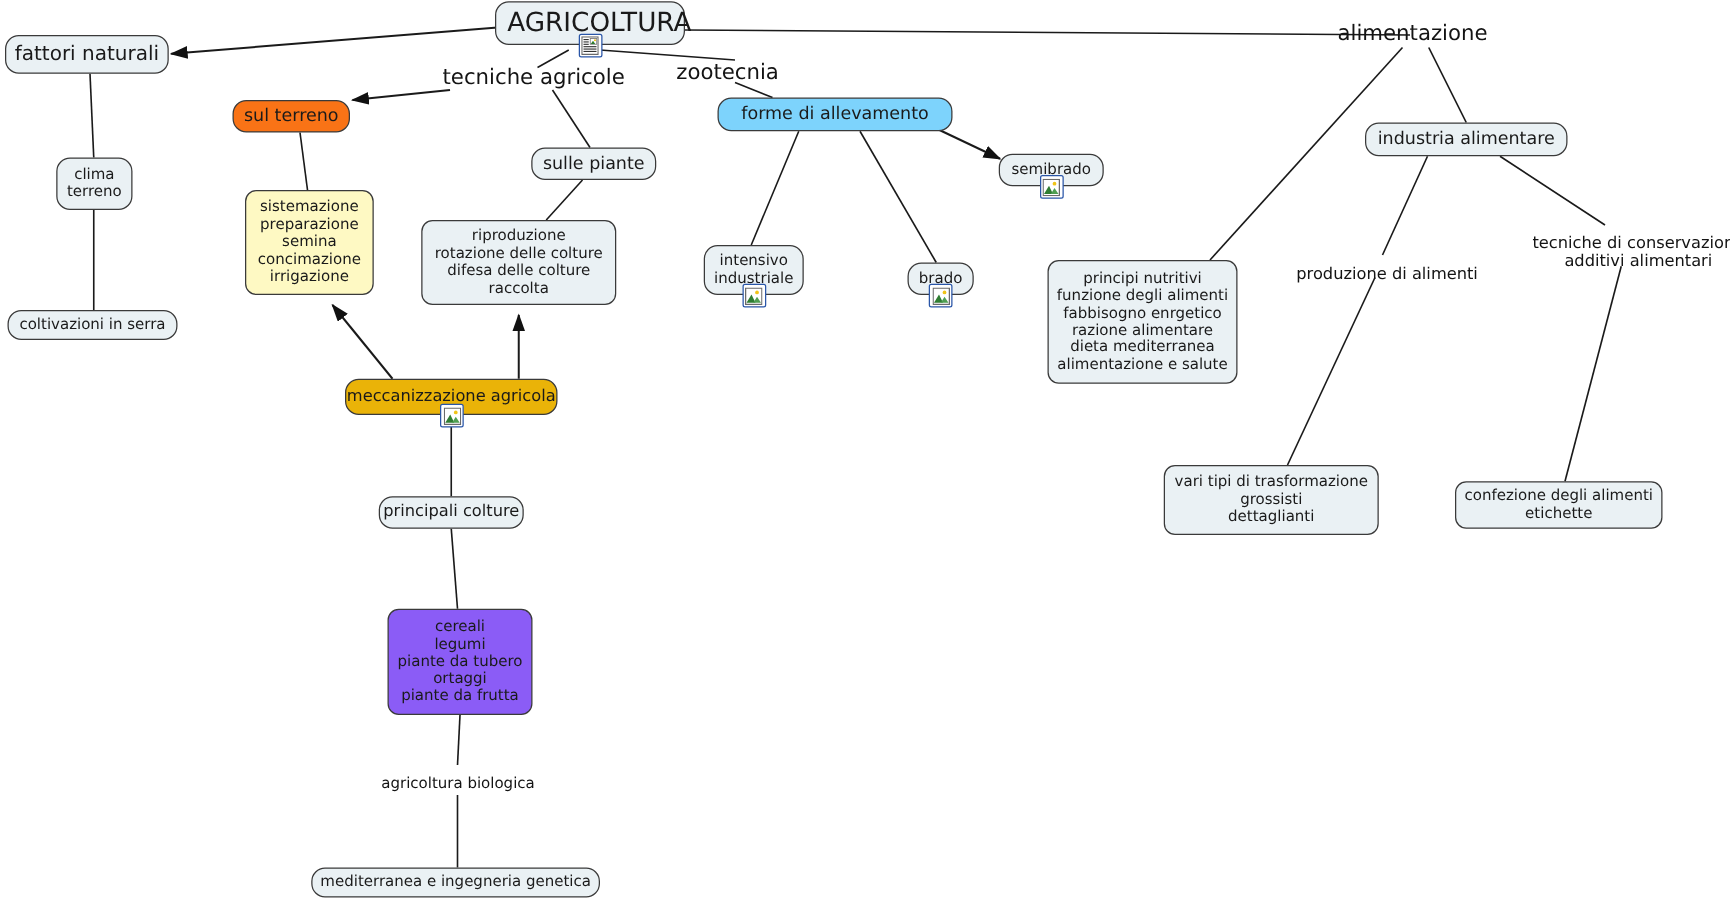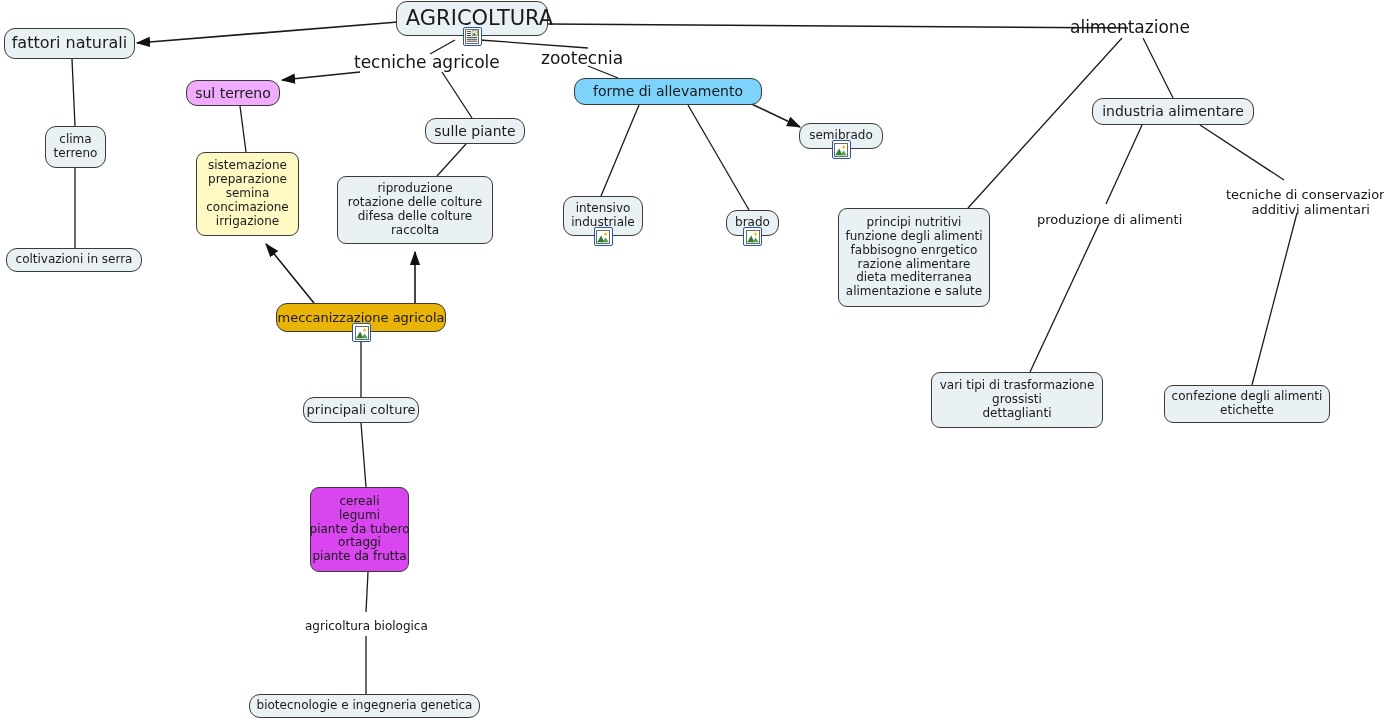--- a/index.html
+++ b/index.html
@@ -130,47 +130,47 @@
             <rect x="1.8" y="7.9" width="10.4" height="0.9"></rect>
             <rect x="1.8" y="9.8" width="10.4" height="0.9"></rect>
             <rect x="1.8" y="11.7" width="10.4" height="0.9"></rect>
           </g>
         </svg>
       </div>
       <div class="node pill" style="left: 4px; top: 28px; width: 131px; height: 31px; font-size: 16px; background-color: rgb(234, 241, 244); border-color: rgb(58, 58, 58);"><span class="node-label">fattori naturali</span></div>
       <div class="node pill" style="left: 45px; top: 126px; width: 61px; height: 42px; font-size: 12px; background-color: rgb(234, 241, 244); border-color: rgb(58, 58, 58);"><span class="node-label">clima
 terreno</span></div>
       <div class="node pill" style="left: 6px; top: 248px; width: 136px; height: 24px; font-size: 12px; background-color: rgb(234, 241, 244); border-color: rgb(58, 58, 58);"><span class="node-label">coltivazioni in serra</span></div>
-      <div class="node pill" style="left: 186px; top: 80px; width: 94px; height: 26px; font-size: 14px; background-color: #f0abfc; border-color: rgb(58, 58, 58);"><span class="node-label">sul terreno</span></div>
+      <div class="node pill" style="left: 186px; top: 80px; width: 94px; height: 26px; font-size: 14px; background-color: #f97316; border-color: rgb(58, 58, 58);"><span class="node-label">sul terreno</span></div>
       <div class="node box" style="left: 196px; top: 152px; width: 103px; height: 84px; font-size: 12px; background-color: #fef9c3; border-color: rgb(58, 58, 58);"><span class="node-label">sistemazione
 preparazione
 semina
 concimazione
 irrigazione</span></div>
       <div class="node pill" style="left: 425px; top: 118px; width: 100px; height: 26px; font-size: 14px; background-color: rgb(234, 241, 244); border-color: rgb(58, 58, 58);"><span class="node-label">sulle piante</span></div>
       <div class="node box" style="left: 337px; top: 176px; width: 156px; height: 68px; font-size: 12px; background-color: rgb(234, 241, 244); border-color: rgb(58, 58, 58);"><span class="node-label">riproduzione
 rotazione delle colture
 difesa delle colture
 raccolta</span></div>
       <div class="node pill" style="left: 276px; top: 303px; width: 170px; height: 29px; font-size: 13px; background-color: #eab308; border-color: rgb(58, 58, 58);"><span class="node-label">meccanizzazione agricola</span></div>
       <div class="badge" style="left: 352px; top: 323px; border-color: rgb(42, 86, 168);">
         <svg width="14" height="14" viewBox="0 0 14 14">
           <rect x="0.5" y="0.5" width="13" height="13" fill="#ffffff" stroke="#6a6a6a" stroke-width="1"></rect>
           <circle cx="9.6" cy="3.9" r="1.5" fill="#f0c419"></circle>
           <path d="M1.2 12.2 L5.2 5.6 L8.4 12.2 Z" fill="#2f7d32"></path>
           <path d="M6.6 12.2 L9.6 7.4 L12.8 12.2 Z" fill="#4f9e52"></path>
         </svg>
       </div>
       <div class="node pill" style="left: 303px; top: 397px; width: 116px; height: 26px; font-size: 13px; background-color: rgb(234, 241, 244); border-color: rgb(58, 58, 58);"><span class="node-label">principali colture</span></div>
-      <div class="node box" style="left: 310px; top: 487px; width: 99px; height: 85px; font-size: 12px; background-color: #d946ef; border-color: rgb(58, 58, 58);"><span class="node-label">cereali
+      <div class="node box" style="left: 310px; top: 487px; width: 116px; height: 85px; font-size: 12px; background-color: #8b5cf6; border-color: rgb(58, 58, 58);"><span class="node-label">cereali
 legumi
 piante da tubero
 ortaggi
 piante da frutta</span></div>
-      <div class="node pill" style="left: 249px; top: 694px; width: 231px; height: 24px; font-size: 12px; background-color: rgb(234, 241, 244); border-color: rgb(58, 58, 58);"><span class="node-label">biotecnologie e ingegneria genetica</span></div>
+      <div class="node pill" style="left: 249px; top: 694px; width: 231px; height: 24px; font-size: 12px; background-color: rgb(234, 241, 244); border-color: rgb(58, 58, 58);"><span class="node-label">mediterranea e ingegneria genetica</span></div>
       <div class="node pill" style="left: 574px; top: 78px; width: 188px; height: 27px; font-size: 14px; background-color: #7dd3fc; border-color: rgb(58, 58, 58);"><span class="node-label">forme di allevamento</span></div>
       <div class="node pill" style="left: 799px; top: 123px; width: 84px; height: 26px; font-size: 12px; background-color: rgb(234, 241, 244); border-color: rgb(58, 58, 58);"><span class="node-label">semibrado</span></div>
       <div class="badge" style="left: 831.5px; top: 140px; border-color: rgb(42, 86, 168);">
         <svg width="14" height="14" viewBox="0 0 14 14">
           <rect x="0.5" y="0.5" width="13" height="13" fill="#ffffff" stroke="#6a6a6a" stroke-width="1"></rect>
           <circle cx="9.6" cy="3.9" r="1.5" fill="#f0c419"></circle>
           <path d="M1.2 12.2 L5.2 5.6 L8.4 12.2 Z" fill="#2f7d32"></path>
           <path d="M6.6 12.2 L9.6 7.4 L12.8 12.2 Z" fill="#4f9e52"></path>
         </svg>
       </div>

